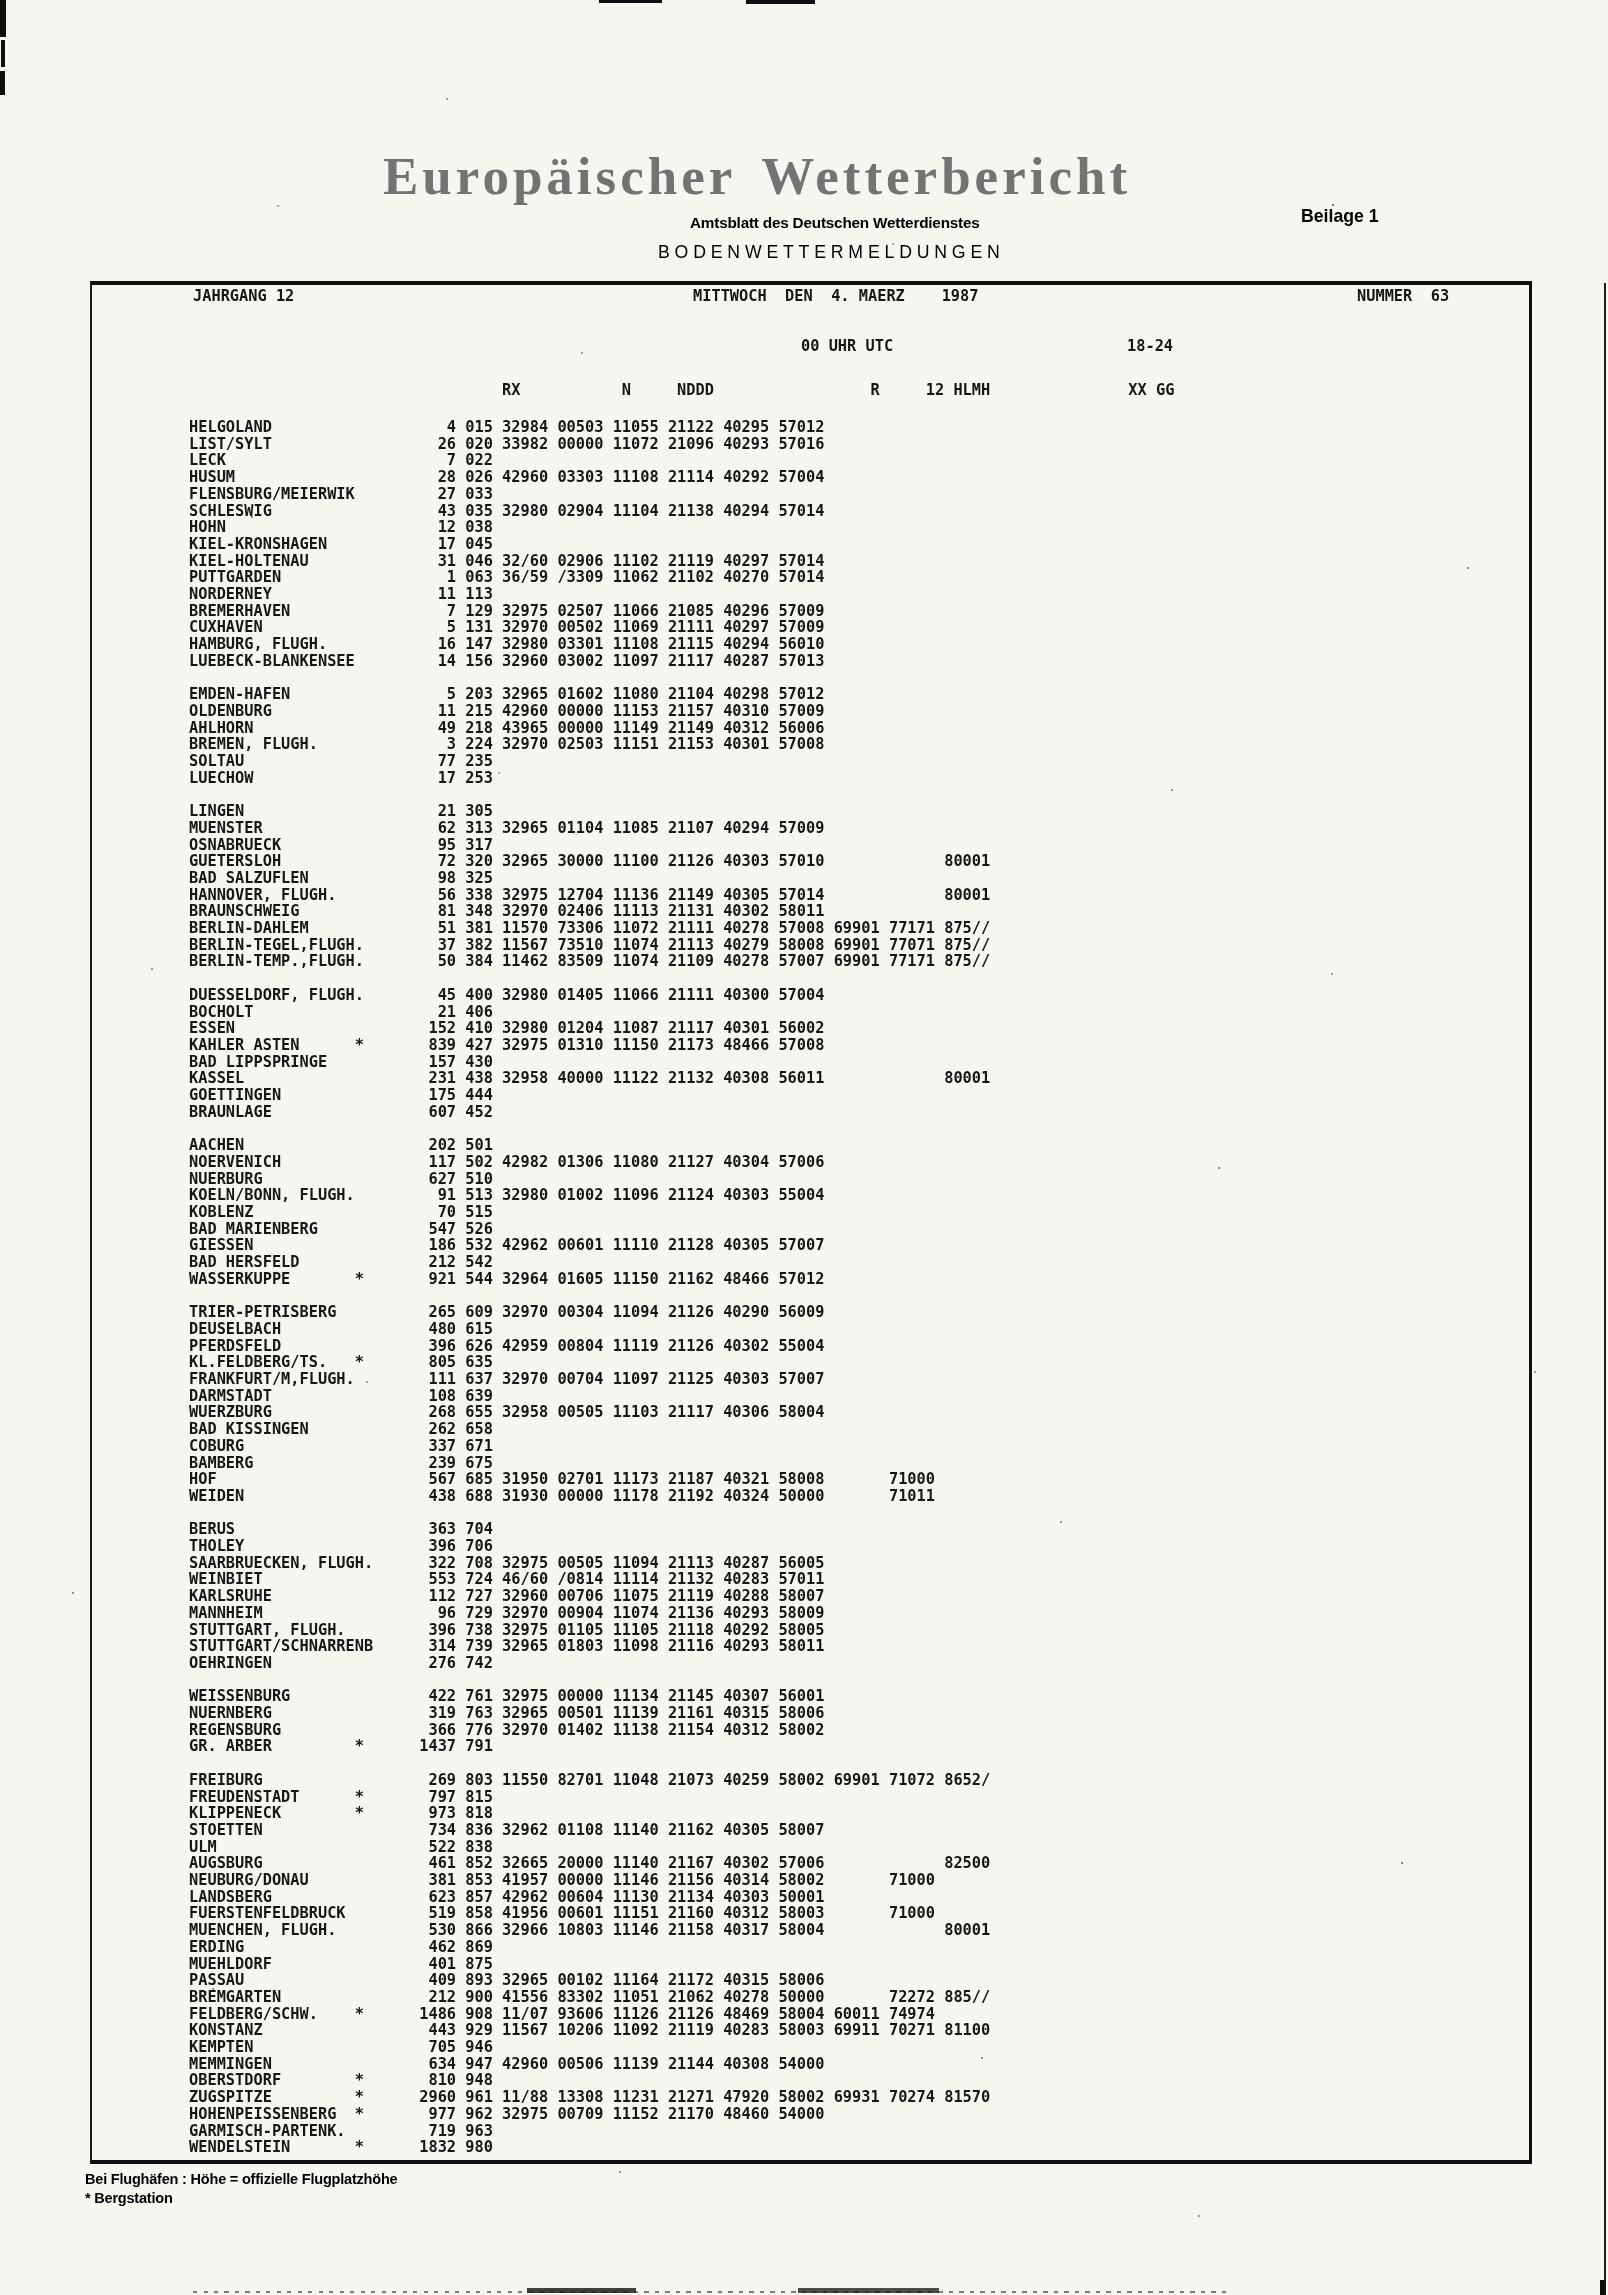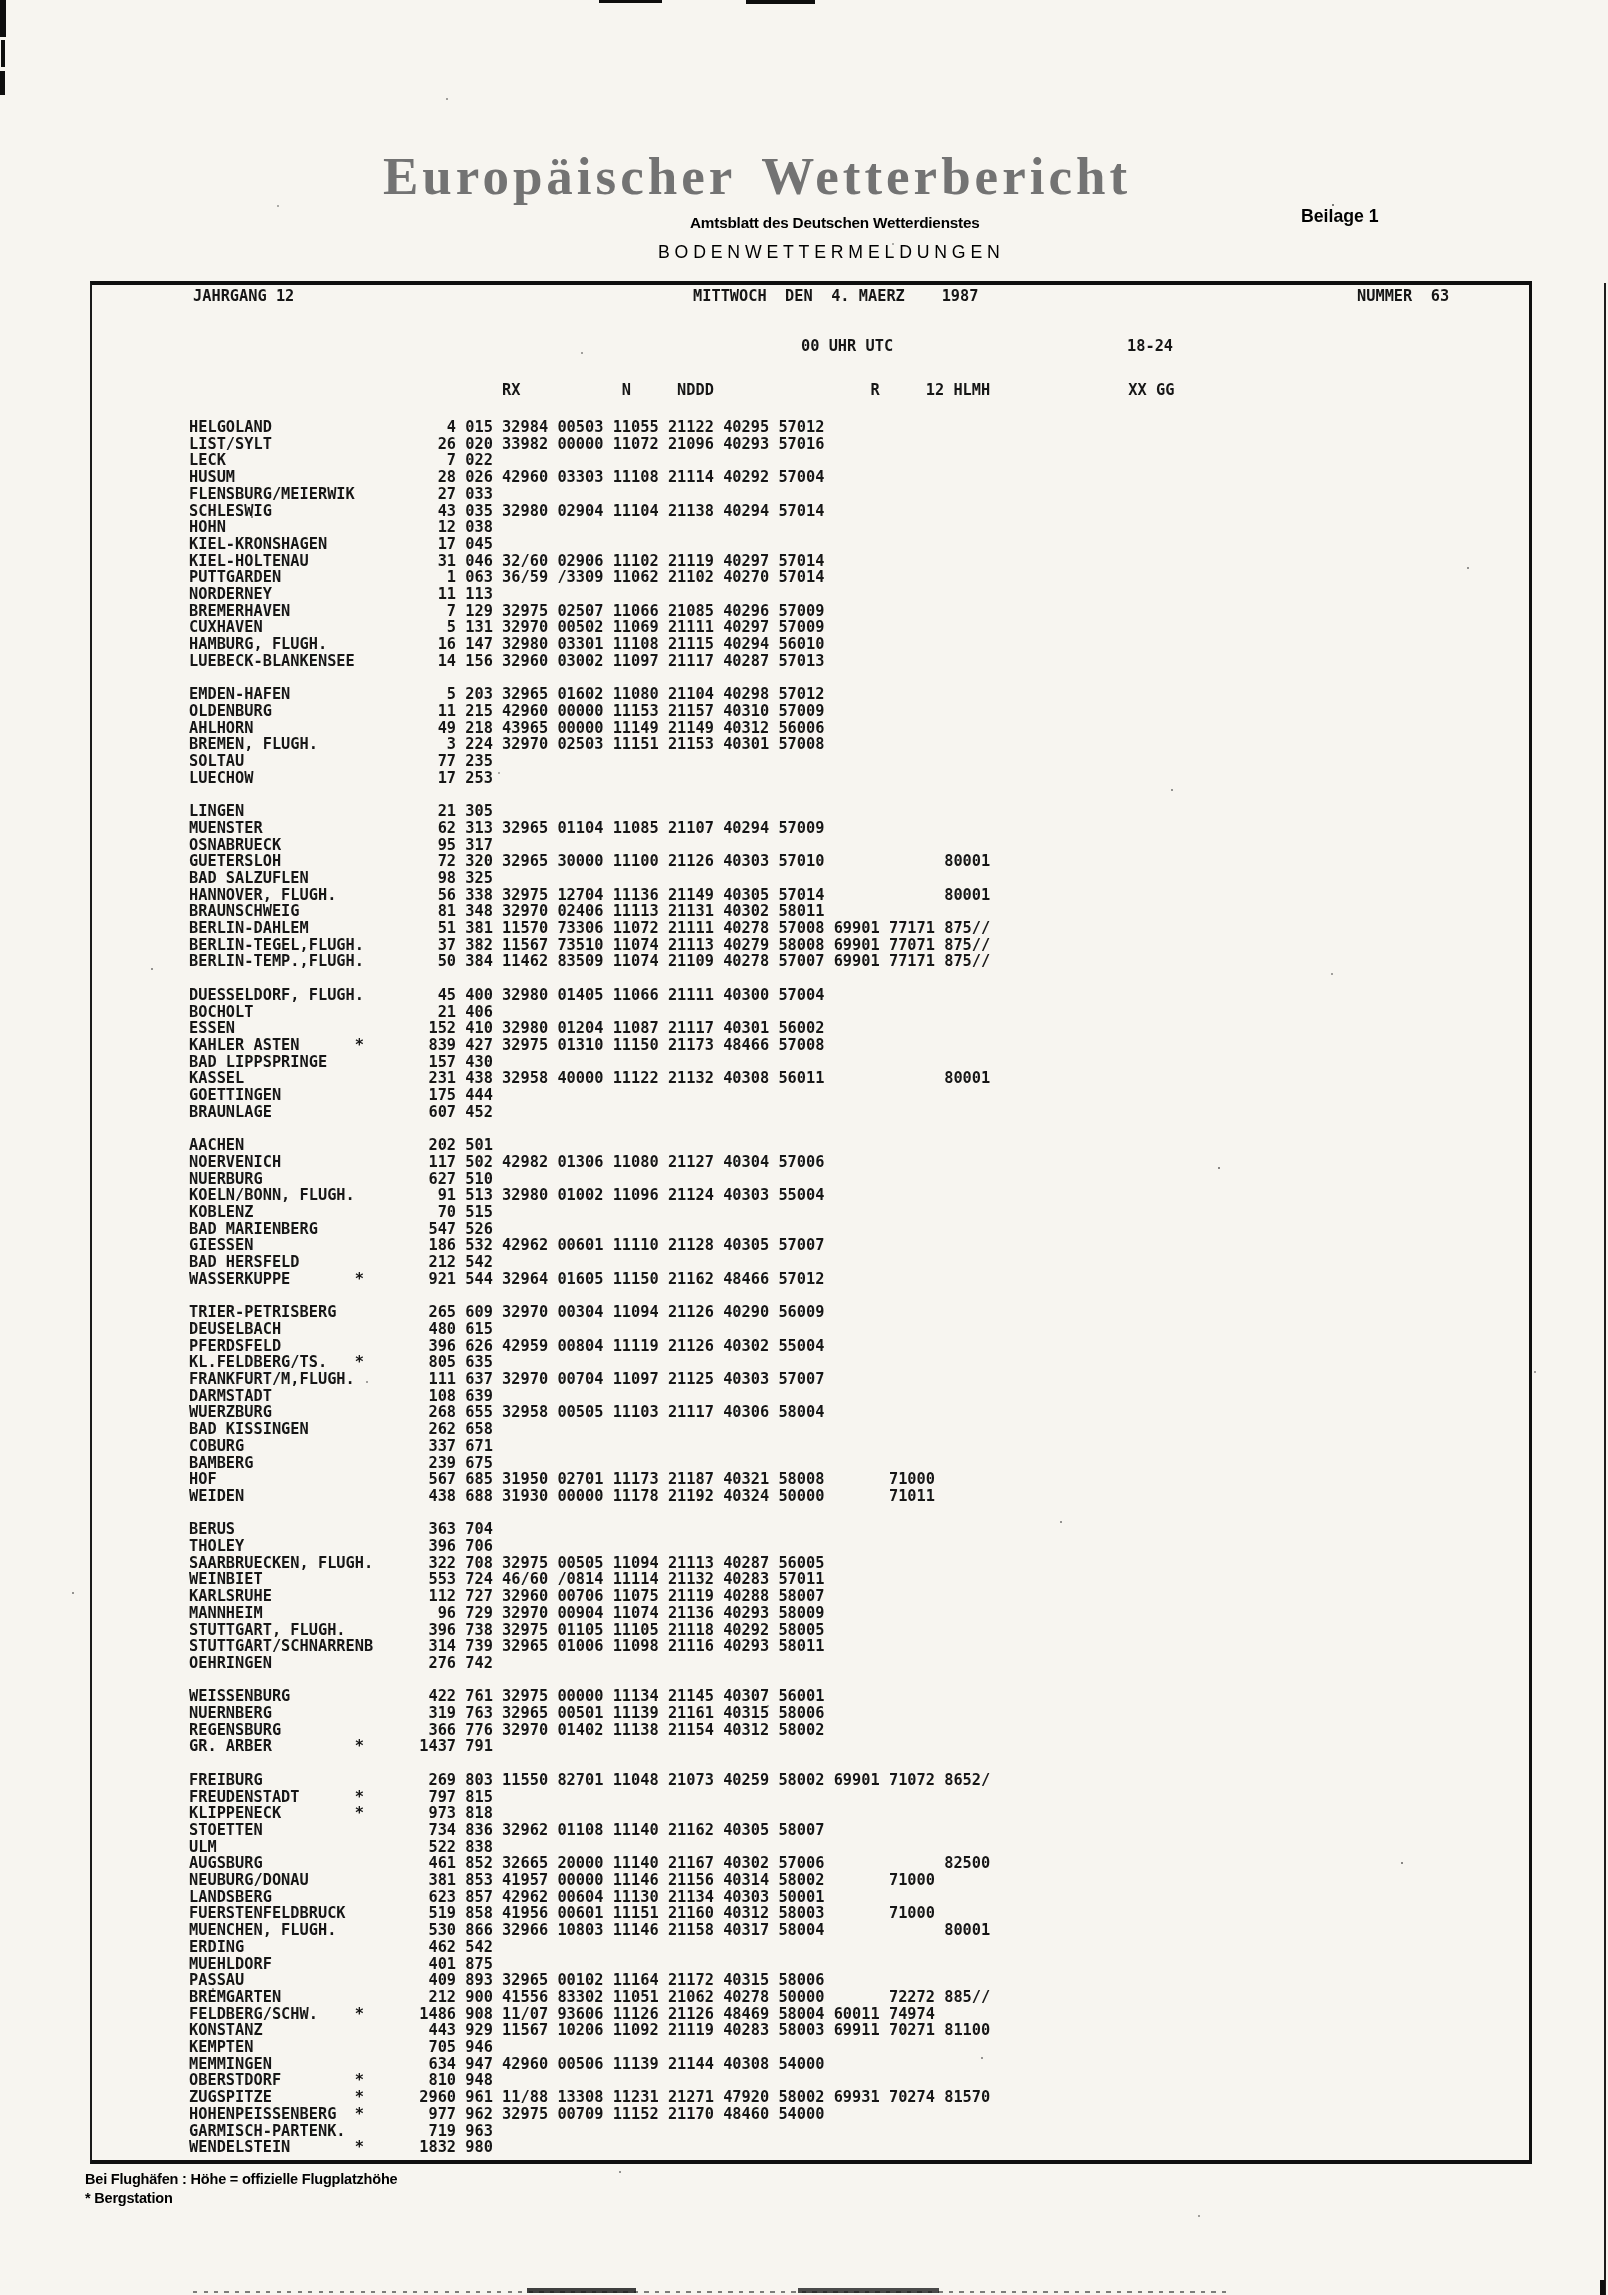--- a/index.html
+++ b/index.html
@@ -135,39 +135,39 @@
       <div class="trow">HOF                       567 685 31950 02701 11173 21187 40321 58008       71000</div>
       <div class="trow">WEIDEN                    438 688 31930 00000 11178 21192 40324 50000       71011</div>
       <div class="trow"></div>
       <div class="trow">BERUS                     363 704</div>
       <div class="trow">THOLEY                    396 706</div>
       <div class="trow">SAARBRUECKEN, FLUGH.      322 708 32975 00505 11094 21113 40287 56005</div>
       <div class="trow">WEINBIET                  553 724 46/60 /0814 11114 21132 40283 57011</div>
       <div class="trow">KARLSRUHE                 112 727 32960 00706 11075 21119 40288 58007</div>
       <div class="trow">MANNHEIM                   96 729 32970 00904 11074 21136 40293 58009</div>
       <div class="trow">STUTTGART, FLUGH.         396 738 32975 01105 11105 21118 40292 58005</div>
-      <div class="trow">STUTTGART/SCHNARRENB      314 739 32965 01006 11098 21116 40293 58011</div>
+      <div class="trow">STUTTGART/SCHNARRENB      314 739 32965 01803 11098 21116 40293 58011</div>
       <div class="trow">OEHRINGEN                 276 742</div>
       <div class="trow"></div>
       <div class="trow">WEISSENBURG               422 761 32975 00000 11134 21145 40307 56001</div>
       <div class="trow">NUERNBERG                 319 763 32965 00501 11139 21161 40315 58006</div>
       <div class="trow">REGENSBURG                366 776 32970 01402 11138 21154 40312 58002</div>
       <div class="trow">GR. ARBER         *      1437 791</div>
       <div class="trow"></div>
       <div class="trow">FREIBURG                  269 803 11550 82701 11048 21073 40259 58002 69901 71072 8652/</div>
       <div class="trow">FREUDENSTADT      *       797 815</div>
       <div class="trow">KLIPPENECK        *       973 818</div>
       <div class="trow">STOETTEN                  734 836 32962 01108 11140 21162 40305 58007</div>
       <div class="trow">ULM                       522 838</div>
       <div class="trow">AUGSBURG                  461 852 32665 20000 11140 21167 40302 57006             82500</div>
       <div class="trow">NEUBURG/DONAU             381 853 41957 00000 11146 21156 40314 58002       71000</div>
       <div class="trow">LANDSBERG                 623 857 42962 00604 11130 21134 40303 50001</div>
       <div class="trow">FUERSTENFELDBRUCK         519 858 41956 00601 11151 21160 40312 58003       71000</div>
       <div class="trow">MUENCHEN, FLUGH.          530 866 32966 10803 11146 21158 40317 58004             80001</div>
-      <div class="trow">ERDING                    462 542</div>
+      <div class="trow">ERDING                    462 869</div>
       <div class="trow">MUEHLDORF                 401 875</div>
       <div class="trow">PASSAU                    409 893 32965 00102 11164 21172 40315 58006</div>
       <div class="trow">BREMGARTEN                212 900 41556 83302 11051 21062 40278 50000       72272 885//</div>
       <div class="trow">FELDBERG/SCHW.    *      1486 908 11/07 93606 11126 21126 48469 58004 60011 74974</div>
       <div class="trow">KONSTANZ                  443 929 11567 10206 11092 21119 40283 58003 69911 70271 81100</div>
       <div class="trow">KEMPTEN                   705 946</div>
       <div class="trow">MEMMINGEN                 634 947 42960 00506 11139 21144 40308 54000</div>
       <div class="trow">OBERSTDORF        *       810 948</div>
       <div class="trow">ZUGSPITZE         *      2960 961 11/88 13308 11231 21271 47920 58002 69931 70274 81570</div>
       <div class="trow">HOHENPEISSENBERG  *       977 962 32975 00709 11152 21170 48460 54000</div>

